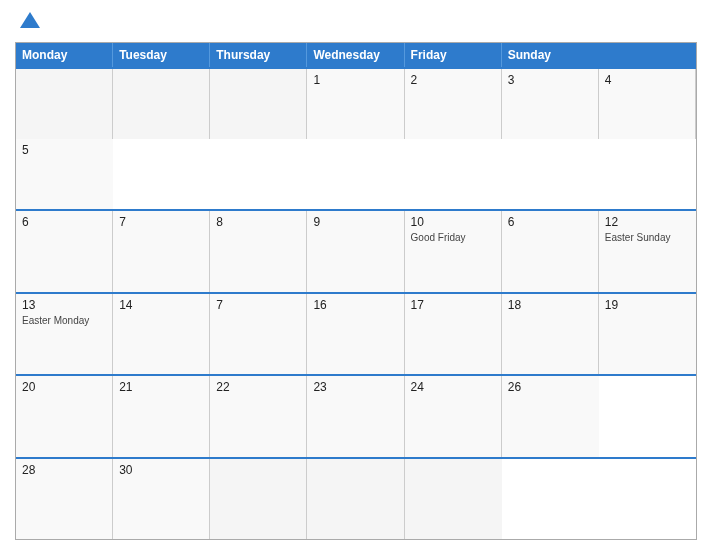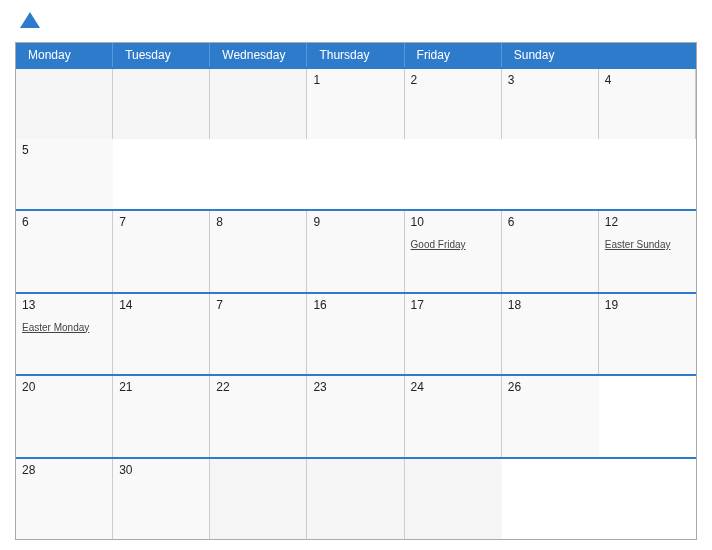--- a/index.html
+++ b/index.html
@@ -61,22 +61,21 @@
     .cal-header {
       display: grid;
       grid-template-columns: repeat(7, 1fr);
       background: #2e7bcc;
     }
     .cal-header-cell {
       color: #fff;
       font-size: 12px;
       padding: 5px 6px;
       border-right: 1px solid #5599dd;
-      font-weight: normal;
-      margin-left: 6px;
+      font-weight: bold;
     }
     .cal-header-cell:last-child { border-right: none; }
     .cal-body {
       flex: 1;
       display: flex;
       flex-direction: column;
     }
     .cal-week {
       display: grid;
       grid-template-columns: repeat(7, 1fr);
@@ -95,22 +94,21 @@
     .cal-cell:last-child { border-right: none; }
     .cal-cell.empty { background: #f5f5f5; }
     .day-num {
       font-size: 12px;
       color: #222;
       margin-bottom: 2px;
     }
     .day-event {
       font-size: 10px;
       color: #444;
-      margin-top: 8px;
-      text-decoration: underline;
+      margin-top: 1px;
     }
   </style>
 </head>
 <body>
 
 <div class="page">
   <div class="header">
     <div class="logo">
       <div class="logo-text">
         <span class="general"></span>
@@ -121,22 +119,22 @@
       </svg>
     </div>
     <div class="title"></div>
     <div class="country"></div>
   </div>
 
   <div class="calendar">
     <div class="cal-header">
     <div class="cal-header-cell">Monday</div>
         <div class="cal-header-cell">Tuesday</div>
+        <div class="cal-header-cell">Thursday</div>
         <div class="cal-header-cell">Wednesday</div>
-        <div class="cal-header-cell">Thursday</div>
         <div class="cal-header-cell">Friday</div>
         <div class="cal-header-cell">Sunday</div>
       </div>
     <div class="cal-body">
     <div class="cal-week">
           <div class="cal-cell empty"></div>
           <div class="cal-cell empty"></div>
           <div class="cal-cell empty"></div>
           <div class="cal-cell">
             <span class="day-num">1</span>

